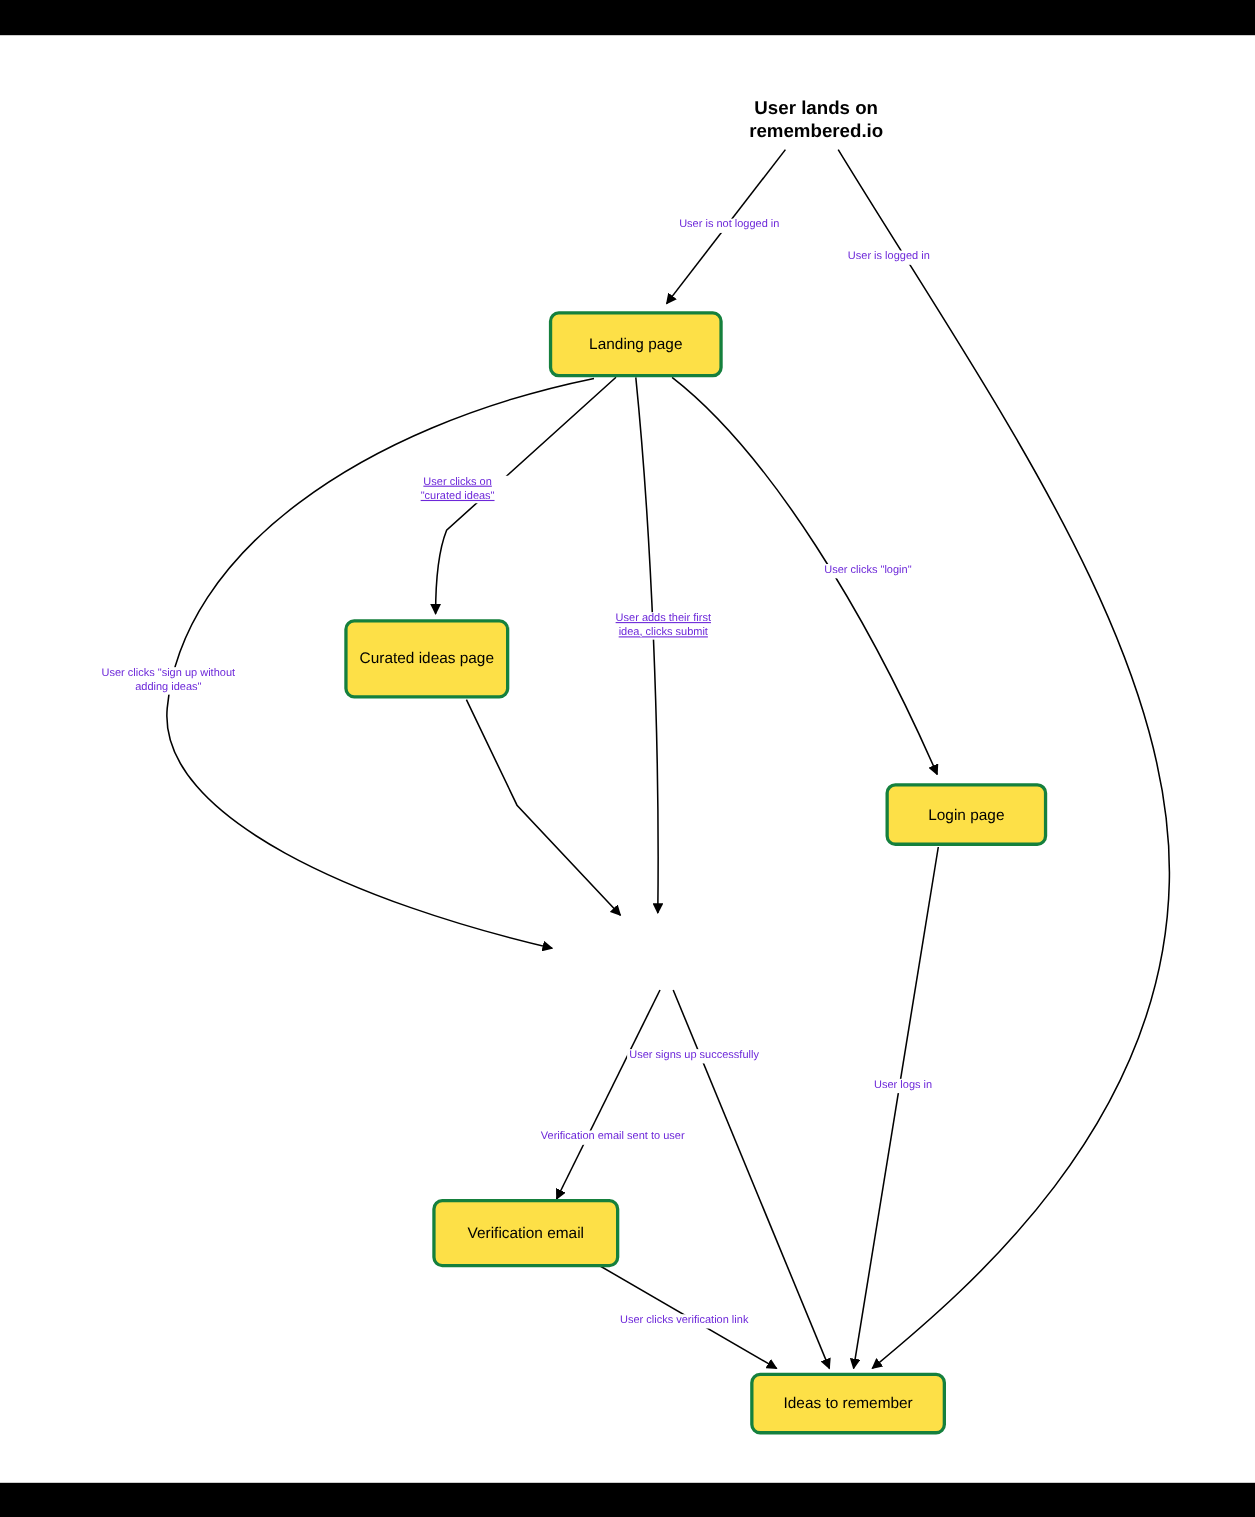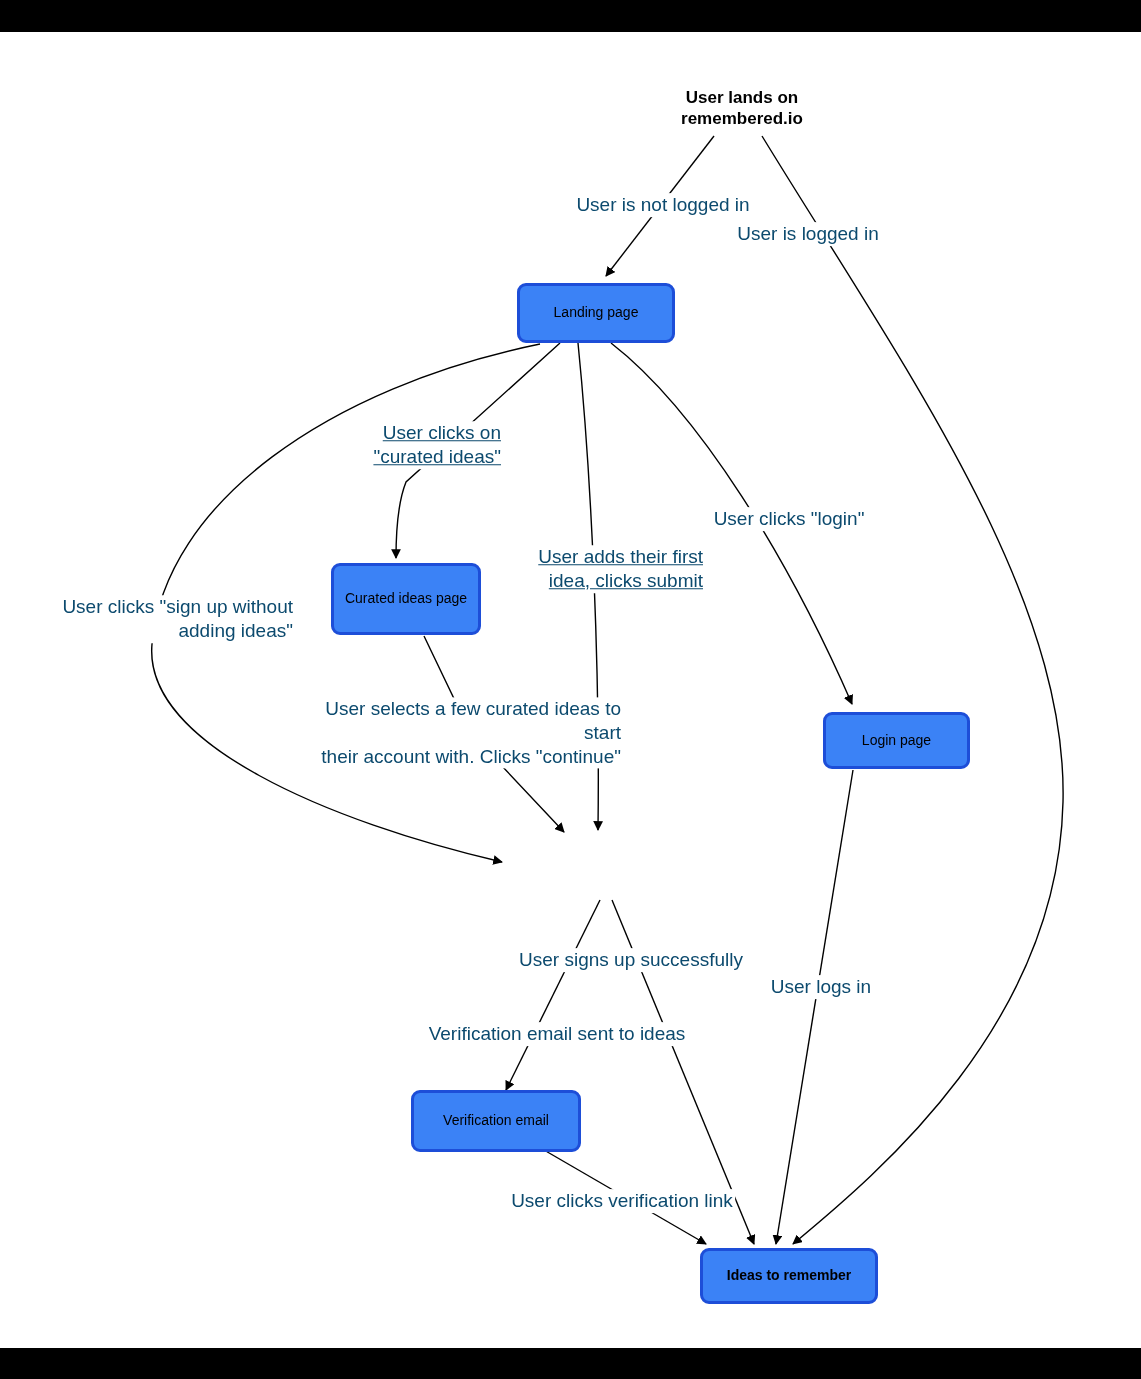--- a/index.html
+++ b/index.html
@@ -31,55 +31,54 @@
   #edges {
     position: absolute;
     left: 0;
     top: 0;
     width: 1141px;
     height: 1316px;
   }
   .node {
     position: absolute;
     box-sizing: border-box;
-    background: #3b82f6;
-    border: 3px solid #1d4ed8;
+    background: #fde047;
+    border: 3px solid #15803d;
     border-radius: 9px;
     display: flex;
     align-items: center;
     justify-content: center;
     text-align: center;
     color: #000000;
     font-size: 14px;
     line-height: 1.25;
-    margin-left: 18px;
   }
   .node.bold {
-    font-weight: bold;
+    font-weight: normal;
   }
   .plain-label {
     position: absolute;
     color: #000000;
     font-size: 17px;
     line-height: 1.22;
     text-align: center;
     white-space: pre-line;
     transform: translate(-50%, -50%);
     background: transparent;
     pointer-events: none;
   }
   .plain-label.bold {
     font-weight: bold;
   }
   .edge-label {
     position: absolute;
-    color: #0c4a6e;
-    font-size: 19px;
+    color: #6d28d9;
+    font-size: 10px;
     line-height: 1.25;
-    text-align: right;
+    text-align: center;
     white-space: pre-line;
     transform: translate(-50%, -50%);
     background: #ffffff;
     padding: 0 2px;
   }
 </style>
 </head>
 <body>
 
 <div id="stage">
@@ -149,25 +148,23 @@
 "curated ideas"</div>
 
     <div class="edge-label" style="left:603px; top:537px; width:200px;text-decoration:underline;">User adds their first
 idea, clicks submit</div>
 
     <div class="edge-label" style="left:789px; top:487px;">User clicks "login"</div>
 
     <div class="edge-label" style="left:153px; top:587px; width:280px;">User clicks "sign up without
 adding ideas"</div>
 
-    <div class="edge-label" style="left:466px; top:701px; width:310px;">User selects a few curated ideas to start
-their account with. Clicks "continue"</div>
 
     <div class="edge-label" style="left:631px; top:928px;">User signs up successfully</div>
 
-    <div class="edge-label" style="left:557px; top:1002px;">Verification email sent to ideas</div>
+    <div class="edge-label" style="left:557px; top:1002px;">Verification email sent to user</div>
 
     <div class="edge-label" style="left:821px; top:955px;">User logs in</div>
 
     <div class="edge-label" style="left:622px; top:1169px;">User clicks verification link</div>
 
   </div>
 </div>
 
 </body></html>

